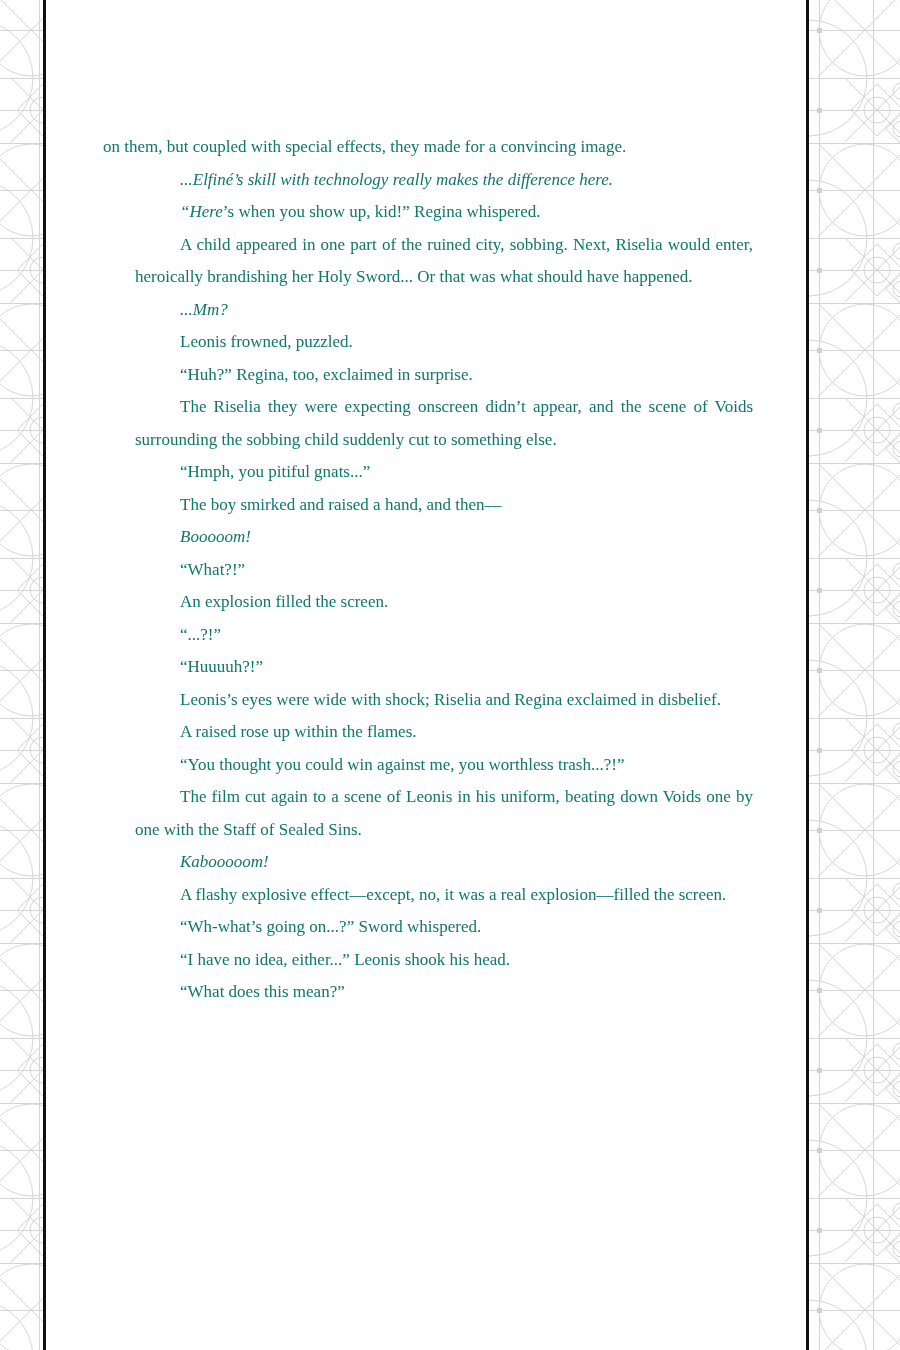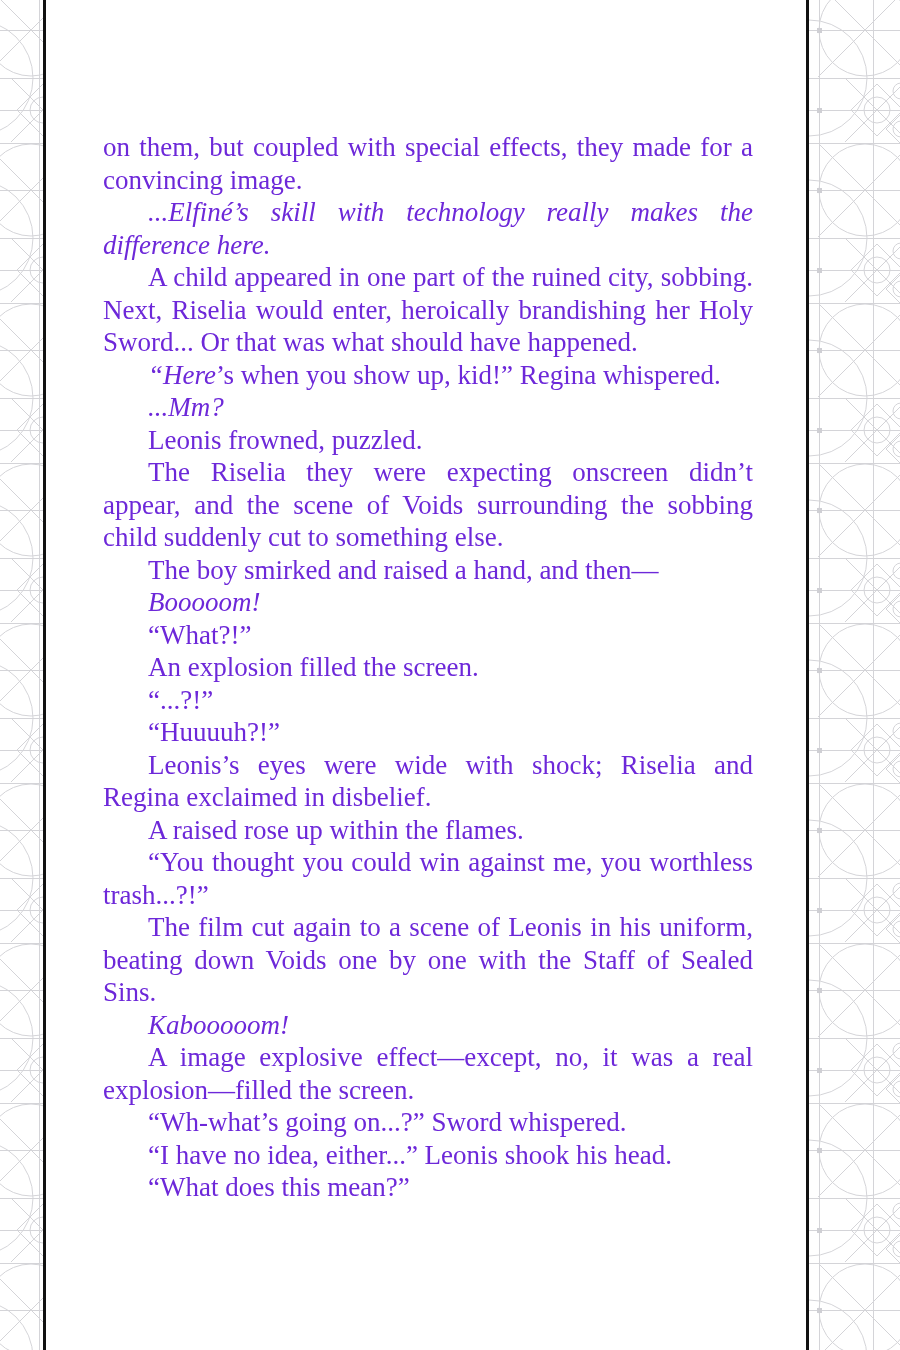--- a/index.html
+++ b/index.html
@@ -32,31 +32,32 @@
   .content {
     flex: 1 1 auto;
     height: 1350px;
     background: #ffffff;
   }
   .text-block {
     margin-top: 131px;
     margin-left: 57px;
     width: 650px;
     font-family: "Liberation Serif", "DejaVu Serif", serif;
-    font-size: 27px;
+    font-size: 17px;
     line-height: 32.5px;
-    color: #6d28d9;
+    color: #0f766e;
     text-align: justify;
   }
   .text-block p {
     margin: 0;
     padding: 0;
   }
   .text-block p.indent {
     text-indent: 45px;
+    margin-left: 32px;
   }
   .run.it {
     font-style: italic;
   }
 </style>
 </head>
 <body>
 
 <div class="page">
 
@@ -84,37 +85,39 @@
     </defs>
     <rect x="0" y="0" width="43" height="1350" fill="url(#patL)"></rect>
   </svg>
 
   <div class="rule"></div>
 
   <div class="content">
     <div class="text-block">
         <p><span class="run">on them, but coupled with special effects, they made for a convincing image.</span></p>
         <p class="indent"><span class="run it">...Elfiné’s skill with technology really makes the difference here.</span></p>
+        <p class="indent"><span class="run it">“Here</span><span class="run">’s when you show up, kid!” Regina whispered.</span></p>
         <p class="indent"><span class="run">A child appeared in one part of the ruined city, sobbing. Next, Riselia would enter, heroically brandishing her Holy Sword... Or that was what should have happened.</span></p>
-        <p class="indent"><span class="run it">“Here</span><span class="run">’s when you show up, kid!” Regina whispered.</span></p>
         <p class="indent"><span class="run it">...Mm?</span></p>
         <p class="indent"><span class="run">Leonis frowned, puzzled.</span></p>
+        <p class="indent"><span class="run">“Huh?” Regina, too, exclaimed in surprise.</span></p>
         <p class="indent"><span class="run">The Riselia they were expecting onscreen didn’t appear, and the scene of Voids surrounding the sobbing child suddenly cut to something else.</span></p>
+        <p class="indent"><span class="run">“Hmph, you pitiful gnats...”</span></p>
         <p class="indent"><span class="run">The boy smirked and raised a hand, and then—</span></p>
         <p class="indent"><span class="run it">Booooom!</span></p>
         <p class="indent"><span class="run">“What?!”</span></p>
         <p class="indent"><span class="run">An explosion filled the screen.</span></p>
         <p class="indent"><span class="run">“...?!”</span></p>
         <p class="indent"><span class="run">“Huuuuh?!”</span></p>
         <p class="indent"><span class="run">Leonis’s eyes were wide with shock; Riselia and Regina exclaimed in disbelief.</span></p>
         <p class="indent"><span class="run">A raised rose up within the flames.</span></p>
         <p class="indent"><span class="run">“You thought you could win against me, you worthless trash...?!”</span></p>
         <p class="indent"><span class="run">The film cut again to a scene of Leonis in his uniform, beating down Voids one by one with the Staff of Sealed Sins.</span></p>
         <p class="indent"><span class="run it">Kabooooom!</span></p>
-        <p class="indent"><span class="run">A image explosive effect—except, no, it was a real explosion—filled the screen.</span></p>
+        <p class="indent"><span class="run">A flashy explosive effect—except, no, it was a real explosion—filled the screen.</span></p>
         <p class="indent"><span class="run">“Wh-what’s going on...?” Sword whispered.</span></p>
         <p class="indent"><span class="run">“I have no idea, either...” Leonis shook his head.</span></p>
         <p class="indent"><span class="run">“What does this mean?”</span></p>
       </div>
   </div>
 
   <div class="rule"></div>
 
   <svg class="ornament" width="91" height="1350" viewBox="0 0 91 1350" xmlns="http://www.w3.org/2000/svg">
     <defs>

